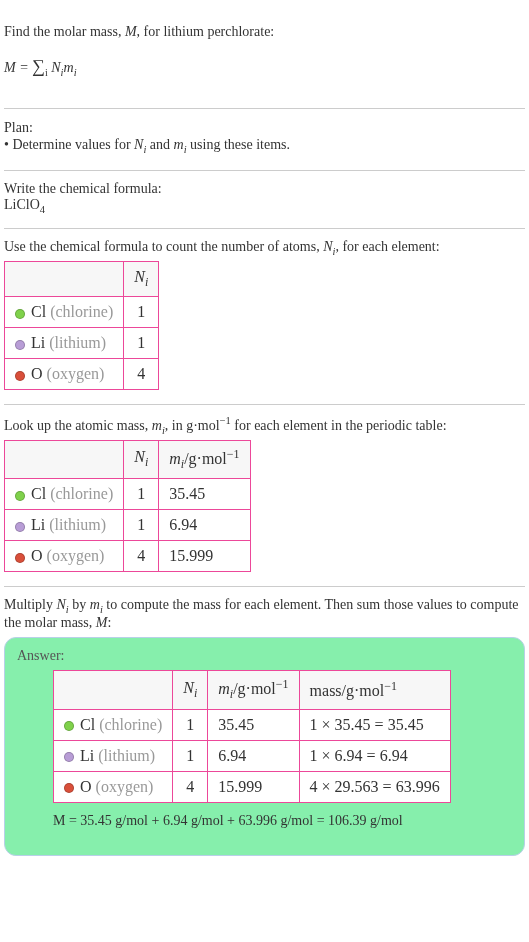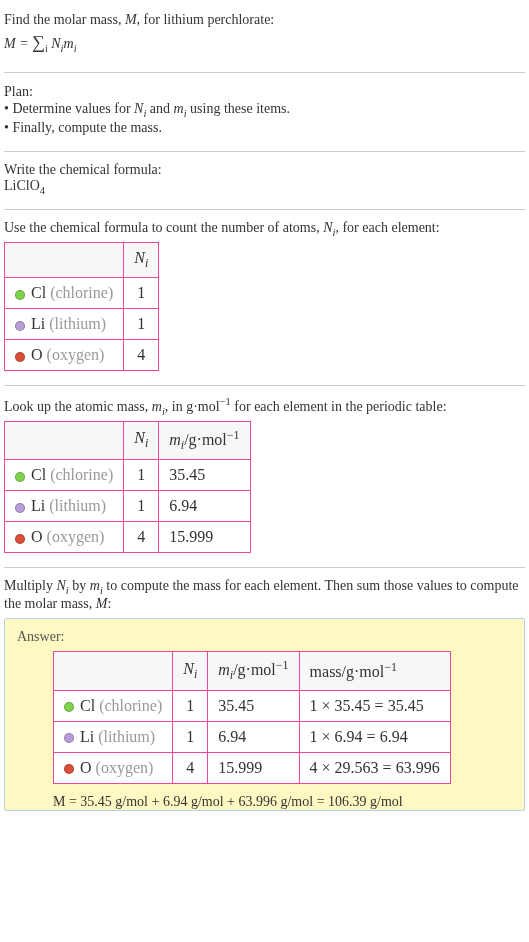--- a/index.html
+++ b/index.html
@@ -36,32 +36,32 @@
       margin-right: 6px;
       vertical-align: middle;
       border: 1px solid rgba(0,0,0,0.2);
     }
     .dot-cl { background: #7fd14b; }
     .dot-li { background: #b89dd6; }
     .dot-o { background: #d94f3a; }
     .muted { color: #999; }
     .answer-box {
       border: 1px solid #b8d0e8;
-      background: #fef9c3;
-      border-radius: 2px;
-      padding: 10px 12px 0 12px;
+      background: #86efac;
+      border-radius: 12px;
+      padding: 10px 12px 26px 12px;
       margin-top: 6px;
     }
     .answer-box table td, .answer-box table th {
       background: #fff;
     }
     .answer-box table th { background: #f7f7f7; }
     .answer-title { color: #555; margin-bottom: 6px; }
     .center-content { padding-left: 36px; }
-    .eq-line { margin: 4px 0; }
+    .eq-line { margin: 16px 0; }
     .num-col { text-align: center; }
     .sum-symbol { font-size: 18px; }
     .small-i { font-size: 10px; }
     .bullets { padding-left: 0; }
     .bullets div { margin: 1px 0; }
     .final-eq { margin-top: 10px; }
   </style>
 </head>
 <body>
 
@@ -73,21 +73,20 @@
     <span class="formula"><span>M = </span></span><span class="sum-symbol">∑</span><span class="sub small-i">i</span>
     <span class="formula"> <i>N<span class="sub">i</span>m<span class="sub">i</span></i></span>
   </div>
 </div>
 
 <hr class="hr">
 
 <div class="section bullets">
   <div>Plan:</div>
   <div>• Determine values for <i>N<span class="sub">i</span></i> and <i>m<span class="sub">i</span></i> using these items.</div>
-  <div>• Finally, compute the mass.</div>
 </div>
 
 <hr class="hr">
 
 <div class="section">
   <div>Write the chemical formula:</div>
   <div>
     <span>LiClO</span><span class="sub">4</span>
   </div>
 </div>

